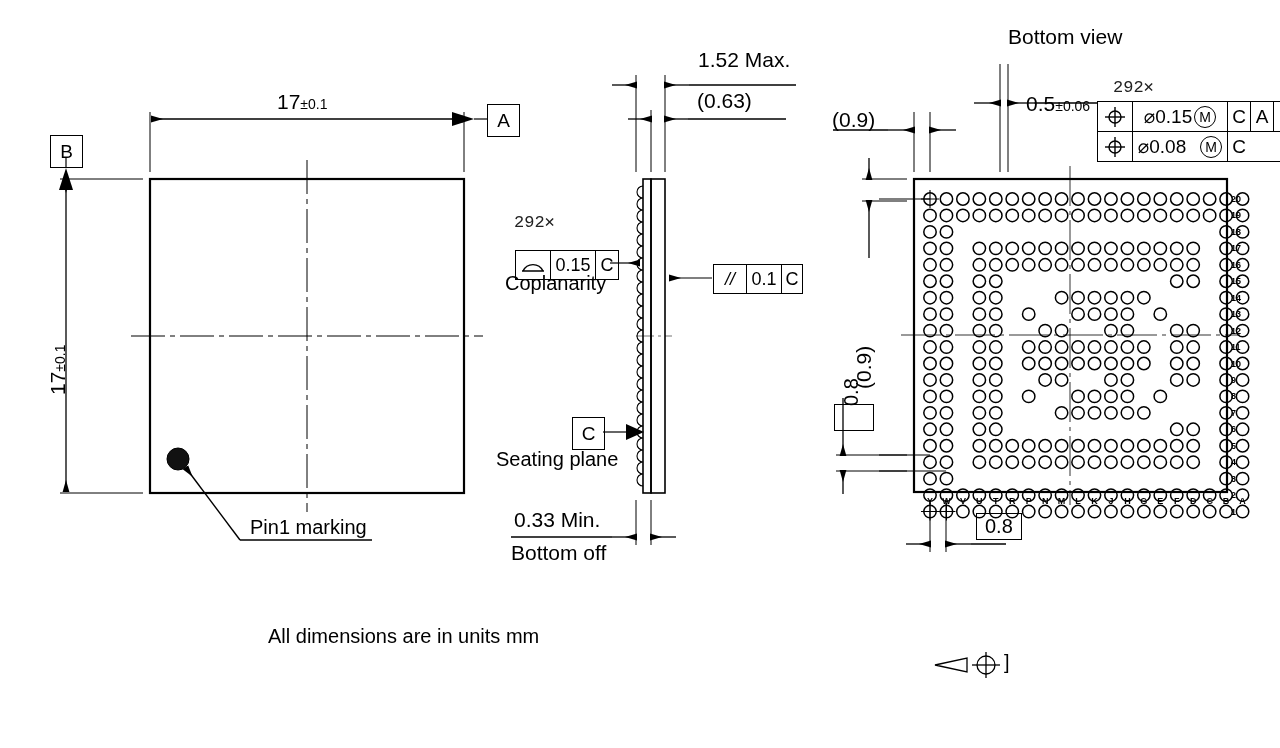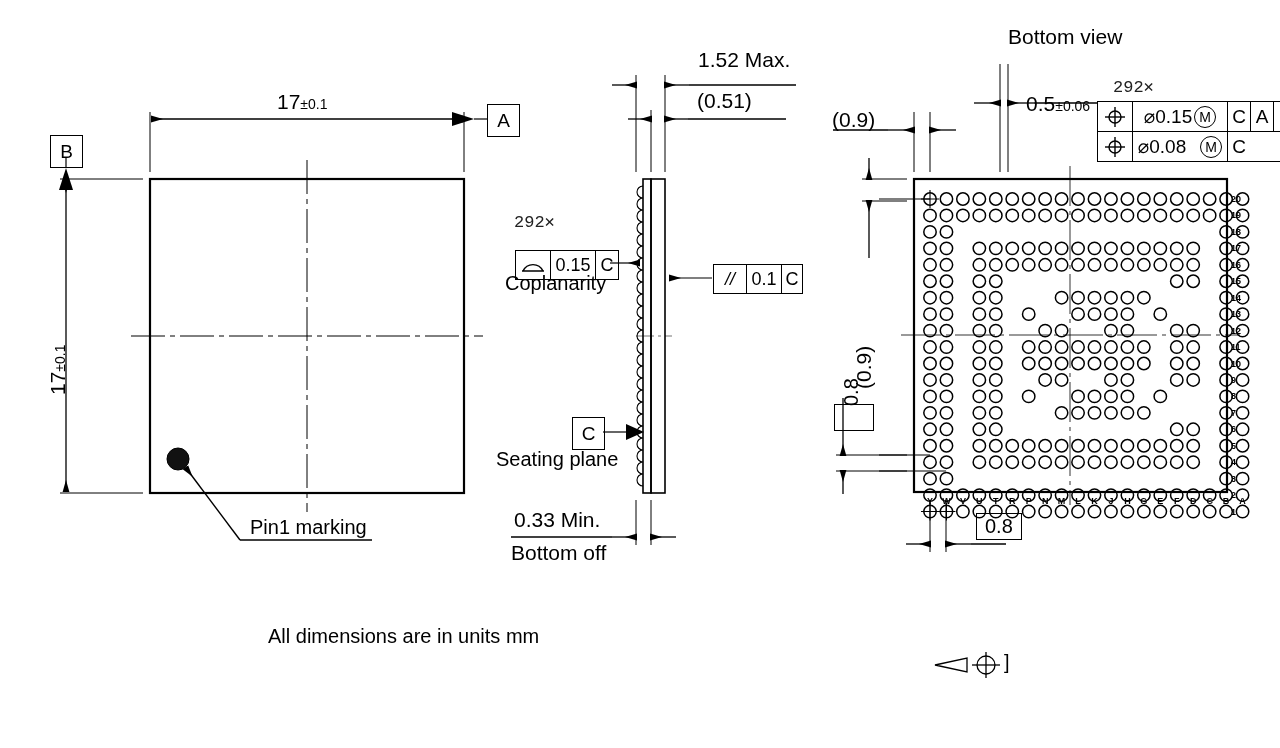--- a/index.html
+++ b/index.html
@@ -442,21 +442,21 @@
       <span>A</span>
     </div>
 
 <div style="position:absolute;left:50px;top:135px;width:31px;height:31px;border:1.6px solid #000;display:flex;align-items:center;justify-content:center;font-size:19px;">
       <span>B</span>
     </div>
 
 <div class="txt t-lbl" style="left:250px;top:516px;">Pin1 marking</div>
 
 <div class="txt t-dim" style="left:698px;top:48px;">1.52 Max.</div>
-<div class="txt t-dim" style="left:697px;top:89px;">(0.51)</div>
+<div class="txt t-dim" style="left:697px;top:89px;">(0.63)</div>
 
 <div class="txt t-dim" style="left:514px;top:508px;">0.33 Min.</div>
 <div class="txt t-dim" style="left:511px;top:541px;">Bottom off</div>
 
 <div class="txt t-qty mono" style="left:514px;top:211px;color:#222;">292✕</div>
 <div style="position:absolute;left:515px;top:250px;height:28px;display:flex;border:1.5px solid #000;font-size:18px;">
   <div style="width:34px;display:flex;align-items:center;justify-content:center;">
     <svg width="24" height="14" viewBox="0 0 24 14">
           <path d="M1,13 L23,13 M2,13 A11,11 0 0 1 22,13" stroke="#000" fill="none" stroke-width="1.4"></path>
         </svg>

